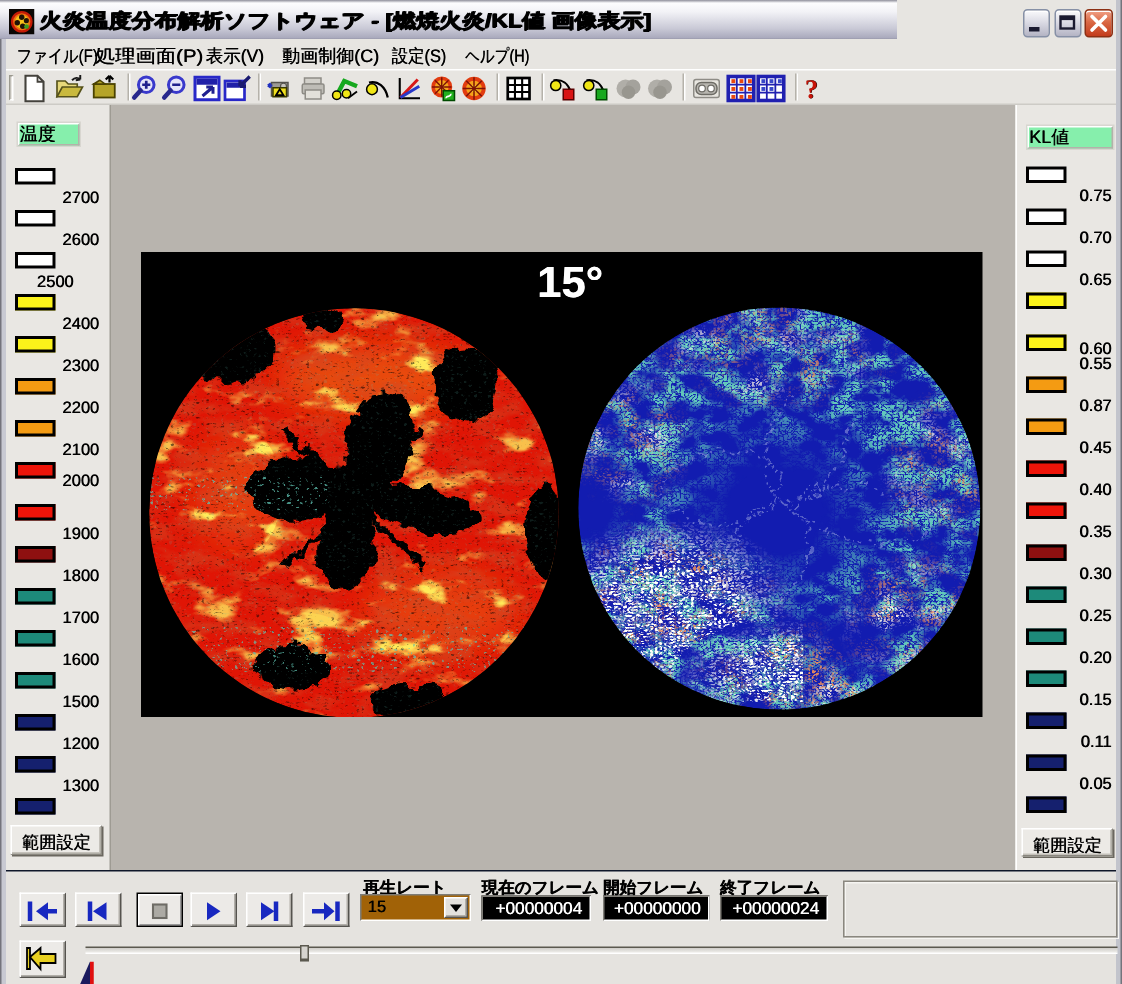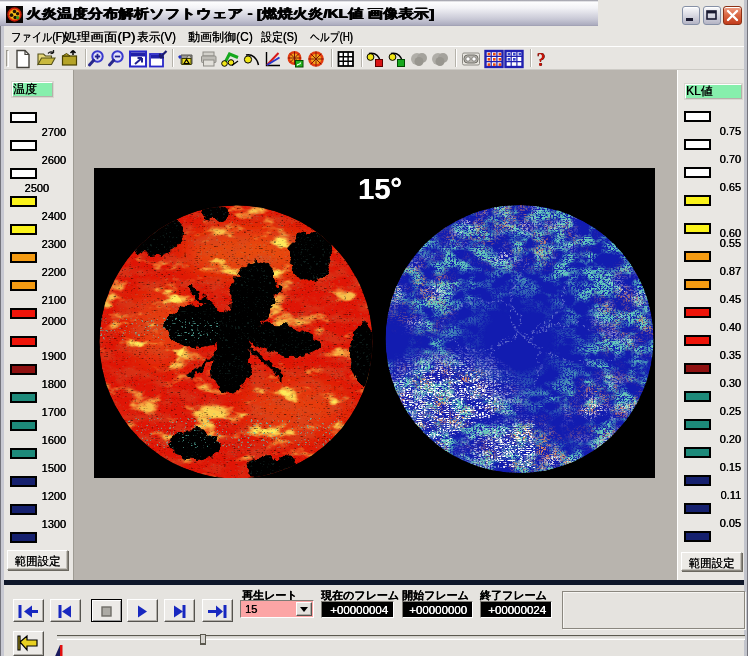--- a/index.html
+++ b/index.html
@@ -29,26 +29,26 @@
 #lpanel{left:4px;top:70px;width:70px;height:510px;background:#E9E7E3;border-right:1px solid #9E9B93}
 #rpanel{left:677px;top:70px;width:67px;height:510px;background:#E9E7E3;border-left:1px solid #fff}
 .hdrbtn{background:#86efac;border:1px solid #fff;border-bottom-color:#B4B1AA;border-right-color:#B4B1AA;box-shadow:0 0 0 1px #D8D6D0;font-size:12px;text-align:left;color:#000}
 .sw{position:absolute;width:27px;height:11px;border:2px solid #000}
 .lbl{position:absolute;font-size:11px;color:#000;text-align:right;white-space:nowrap}
 .setbtn{background:#ECEAE6;border:1px solid #8A877F;border-top-color:#fff;border-left-color:#fff;box-shadow:inset -1px -1px 0 #C4C1BA,1px 1px 0 #6A675F;font-size:11.5px;text-align:center;color:#000;padding-top:3px}
 
 #imgpanel{left:94px;top:168px;width:561px;height:310px;background:#000}
 #deg{left:358px;top:173px;font-size:29px;font-weight:bold;color:#fff;letter-spacing:0px}
 
-#bottombar{left:4px;top:580px;width:740px;height:76px;background:#E5E3DF;border-top:5px solid #0f172a}
+#bottombar{left:4px;top:580px;width:740px;height:76px;background:#E5E3DF;border-top:1px solid #0f172a}
 .pbtn{position:absolute;top:14px;width:31px;height:23px;background:#ECEAE7;border:1px solid #fff;border-bottom-color:#55534E;border-right-color:#55534E;box-shadow:inset -1px -1px 0 #B1AEA8}
 .pbtn svg{display:block;margin:2px auto 0}
 .blbl{position:absolute;top:3px;font-size:11px;font-weight:bold;color:#000;white-space:nowrap}
 .bbox{position:absolute;top:16px;height:17px;background:#000;color:#fff;font-size:11.5px;text-align:right;border:1px solid #fff;border-top-color:#807E78;border-left-color:#807E78;padding:2px 5px 0 0}
-#combo{left:236px;top:15px;width:74px;height:18px;background:#fca5a5;border:1px solid #fff;border-top-color:#7E7C76;border-left-color:#7E7C76;font-size:11px;padding:2px 0 0 4px}
+#combo{left:236px;top:15px;width:74px;height:18px;background:#a16207;border:1px solid #fff;border-top-color:#7E7C76;border-left-color:#7E7C76;font-size:11px;padding:2px 0 0 4px}
 #combo .arr{position:absolute;right:1px;top:1px;width:16px;height:14px;background:#E3E1DD;border:1px solid #fff;border-bottom-color:#55534E;border-right-color:#55534E;box-shadow:inset -1px -1px 0 #B1AEA8}
 #gpanel{left:558px;top:6px;width:183px;height:38px;border:1px solid #8A877F;box-shadow:inset 1px 1px 0 #F6F5F2, 1px 1px 0 #F6F5F2}
 #track{left:53px;top:50px;width:688px;height:5px;border-top:1px solid #5B594F;border-bottom:1px solid #FFF;background:linear-gradient(#CFCDC8,#EFEEEB)}
 #thumb{left:196px;top:49px;width:6px;height:11px;background:#D6D4CF;border:1px solid #5B594F;border-bottom-width:2px}
 #klbtn{left:9px;top:46px;width:31px;height:25px;background:#ECEAE7;border:1px solid #fff;border-bottom-color:#55534E;border-right-color:#55534E;box-shadow:inset -1px -1px 0 #B1AEA8}
 </style></head>
 <body>
 <div class="abs" id="frameL"></div>
 <div class="abs" id="frameR"></div>
 <div class="abs" id="title">

